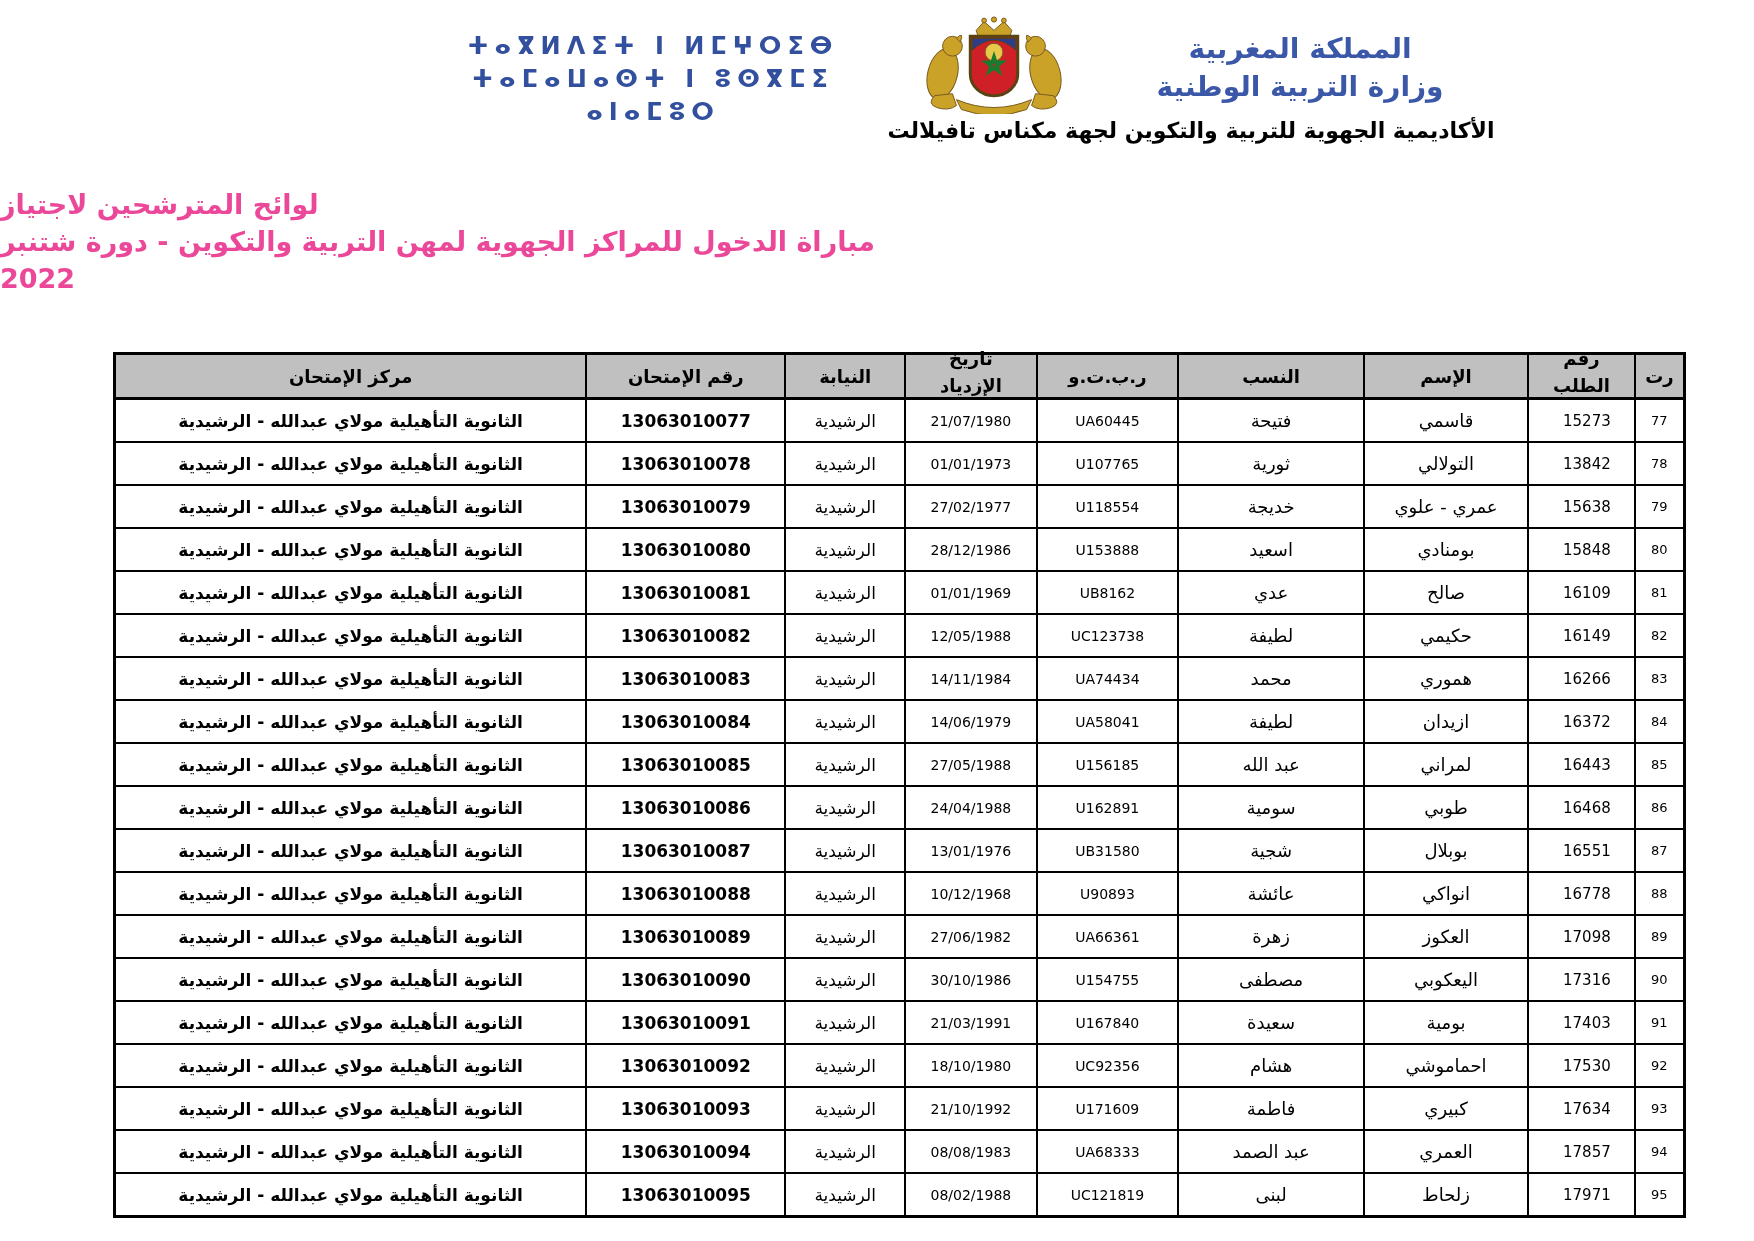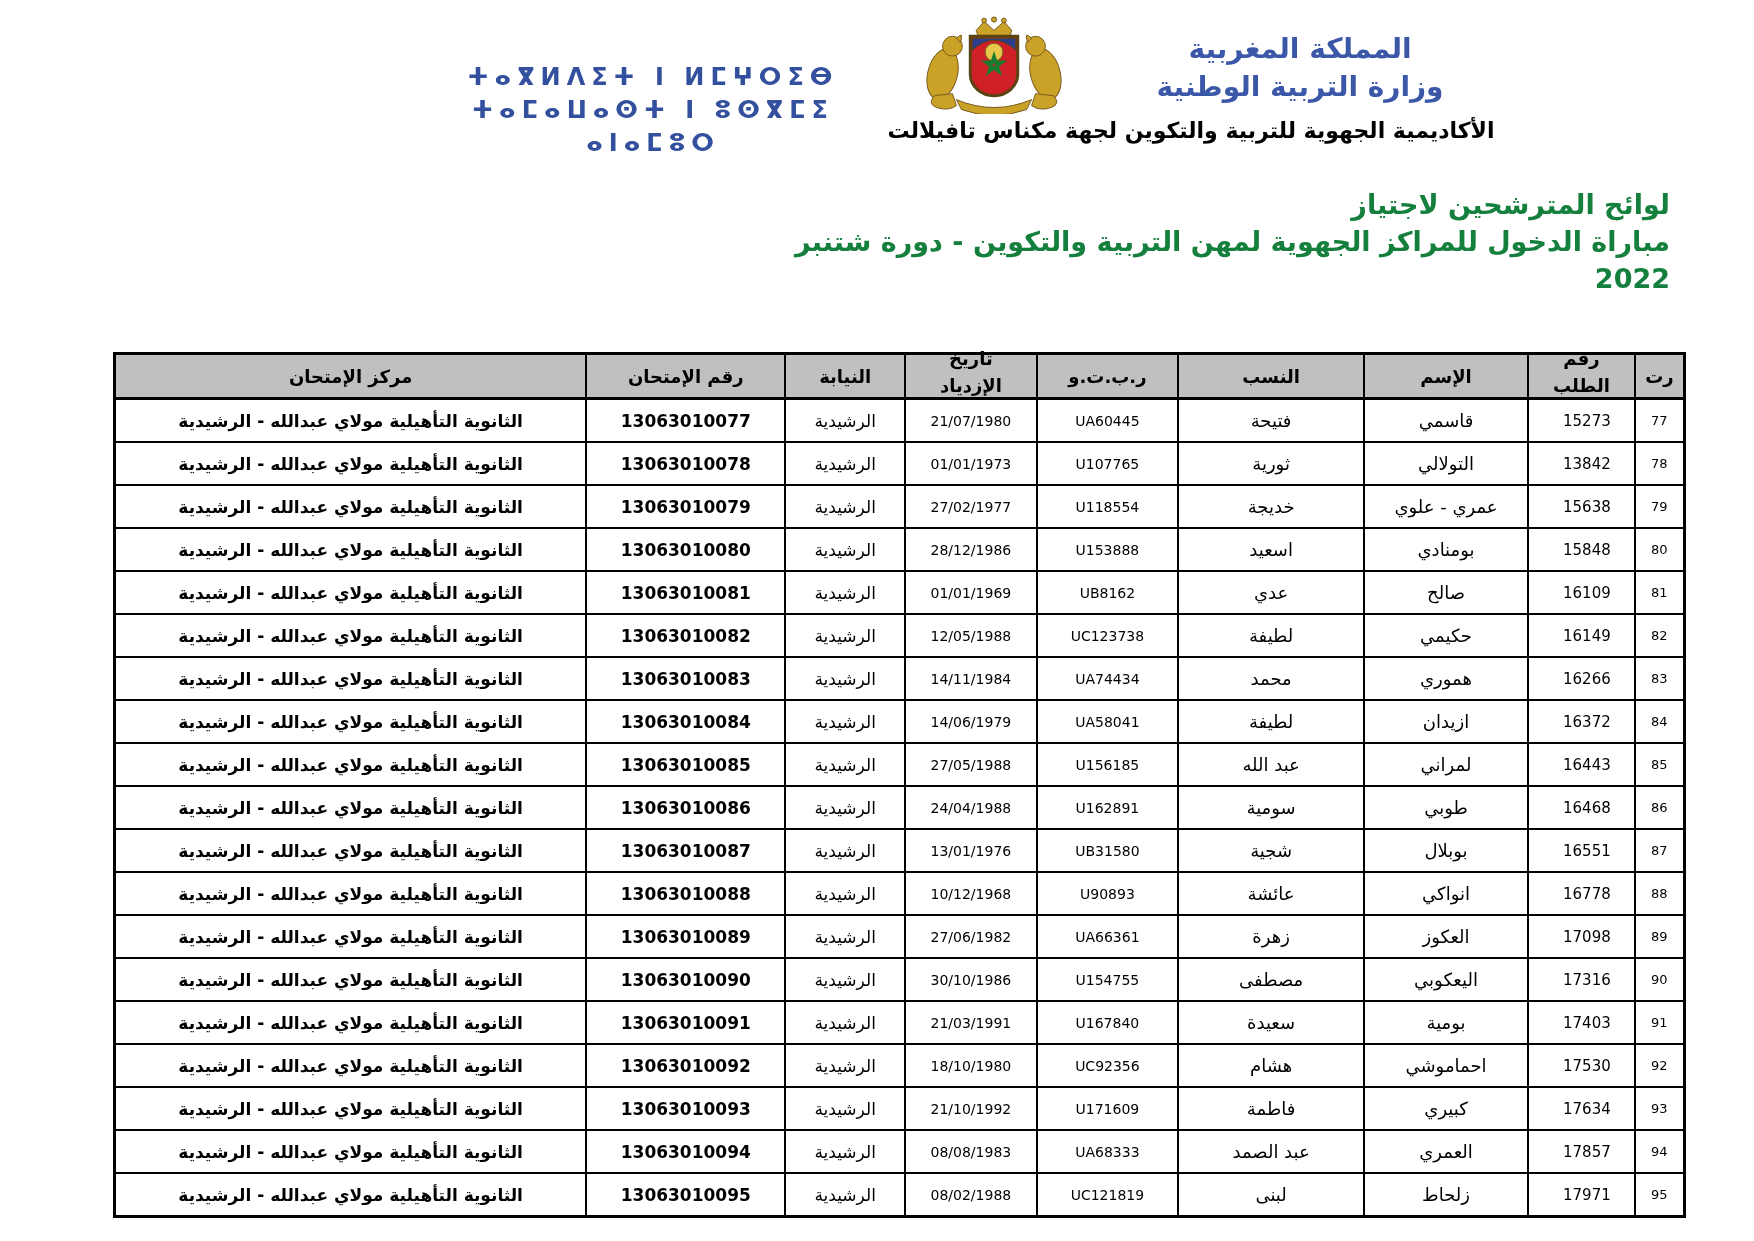--- a/index.html
+++ b/index.html
@@ -4,34 +4,34 @@
 <style>
   html,body{margin:0;padding:0;}
   body{
     width:1754px;height:1241px;position:relative;background:#ffffff;
     font-family:"DejaVu Sans",sans-serif;direction:rtl;overflow:hidden;
   }
   
   .tifinagh-block{
     position:absolute;left:408px;top:30px;width:490px;text-align:center;
     color:#33509e;font-weight:bold;font-size:24px;line-height:33px;letter-spacing:6px;
-    direction:ltr;font-family:"DejaVu Sans",sans-serif;margin-top:31px;
+    direction:ltr;font-family:"DejaVu Sans",sans-serif;
   }
   .crest{position:absolute;left:905px;top:16px;width:178px;height:98px;}
   .calligraphy{
     position:absolute;left:1120px;top:30px;width:360px;text-align:center;
     color:#3b57a8;font-weight:bold;font-size:28px;line-height:38px;
   }
   .academy-line{
     position:absolute;left:841px;top:118px;width:700px;text-align:center;
     color:#000;font-weight:bold;font-size:22px;
   }
   .title-block{
-    position:absolute;left:0;top:186px;width:1670px;text-align:right;
-    font-weight:bold;font-size:27px;line-height:37px;color:#15803d;
+    position:absolute;left:0;top:186px;width:1670px;text-align:left;
+    font-weight:bold;font-size:27px;line-height:37px;color:#ec4899;
   }
   
   table.doc-table{
     position:absolute;left:113px;top:352px;width:1573px;
     border-collapse:collapse;table-layout:fixed;
     border:3px solid #000;
   }
   .doc-table th{
     background:#c0c0c0;height:42px;border:2px solid #000;border-bottom:3px solid #000;
     font-weight:bold;font-size:18px;padding:0;position:relative;overflow:visible;

